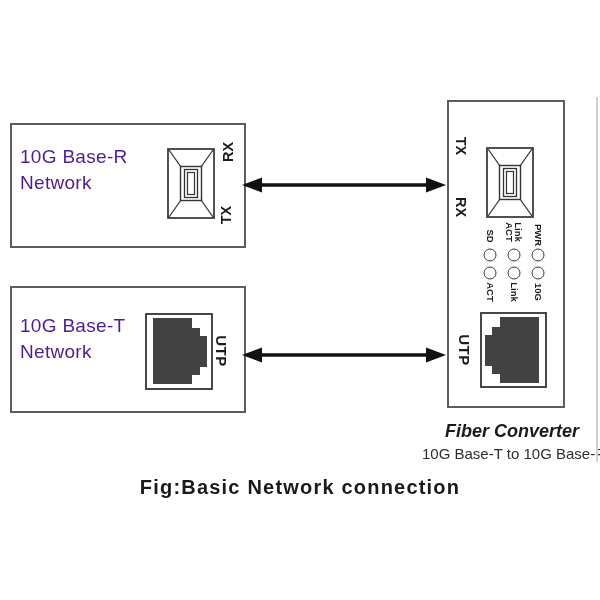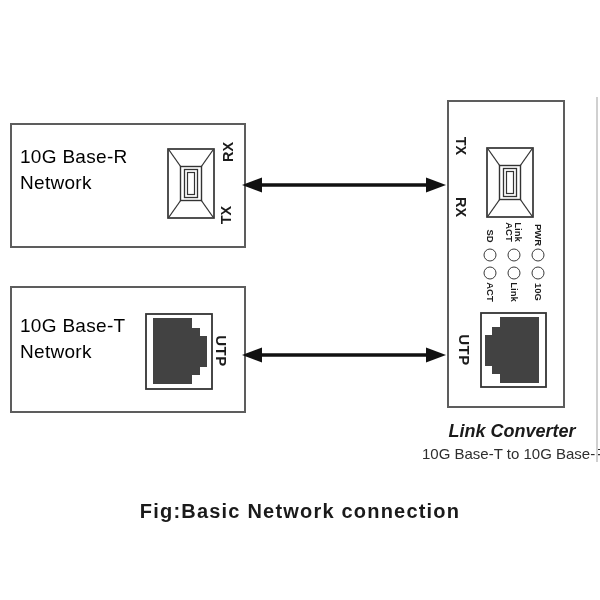--- a/index.html
+++ b/index.html
@@ -5,21 +5,21 @@
   html,body{margin:0;padding:0;background:#fff;}
   .stage{
     position:relative;width:600px;height:600px;background:#ffffff;overflow:hidden;
     font-family:"Liberation Sans",sans-serif;color:#262626;
   }
   .abs{position:absolute;}
   .netbox{
     position:absolute;background:#fff;border:2px solid #5d5d5d;box-sizing:border-box;
   }
   .boxtext{
-    position:absolute;font-size:19px;line-height:25.5px;color:#000000;letter-spacing:0.3px;
+    position:absolute;font-size:19px;line-height:25.5px;color:#4c1d95;letter-spacing:0.3px;
     white-space:nowrap;
   }
   .vlabel{
     position:absolute;font-weight:bold;font-size:14.5px;color:#1c1c1c;white-space:nowrap;
     transform:translate(-50%,-50%) rotate(90deg);transform-origin:center;line-height:1;
   }
   .vlabel.ccw{transform:translate(-50%,-50%) rotate(-90deg);}
   .vlabel.utp{font-size:15px;letter-spacing:0.5px;}
   .ledlabel{
     position:absolute;font-weight:bold;font-size:9.5px;color:#1c1c1c;line-height:9px;
@@ -137,20 +137,20 @@
   <div class="ledlabel" style="left:538px;top:292px;">10G</div>
 
   <div class="vlabel utp" style="left:464px;top:350px;">UTP</div>
   <div class="abs" style="left:480px;top:312px;">
     <svg width="67" height="76" viewBox="0 0 67 76">
       <rect x="1" y="1" width="65" height="74" fill="#fff" stroke="#333" stroke-width="1.8"></rect>
       <polygon fill="#424242" points="59,5 20,5 20,15 12,15 12,23 5,23 5,54 12,54 12,62 20,62 20,71 59,71"></polygon>
     </svg>
   </div>
 
-  <div class="title" style="left:432px;top:421px;width:160px;">Link Converter</div>
+  <div class="title" style="left:432px;top:421px;width:160px;">Fiber Converter</div>
   <div class="subtitle" style="left:422px;top:445px;width:180px;">10G Base-T to 10G Base-R</div>
 
-  <div class="caption" style="left:130px;top:476px;width:340px;margin-top:24px;">Fig:Basic Network connection</div>
+  <div class="caption" style="left:130px;top:476px;width:340px;">Fig:Basic Network connection</div>
 
   <div class="edge-line" style="left:596px;top:97px;width:2px;height:365px;"></div>
 
 </div>
 
 </body></html>

